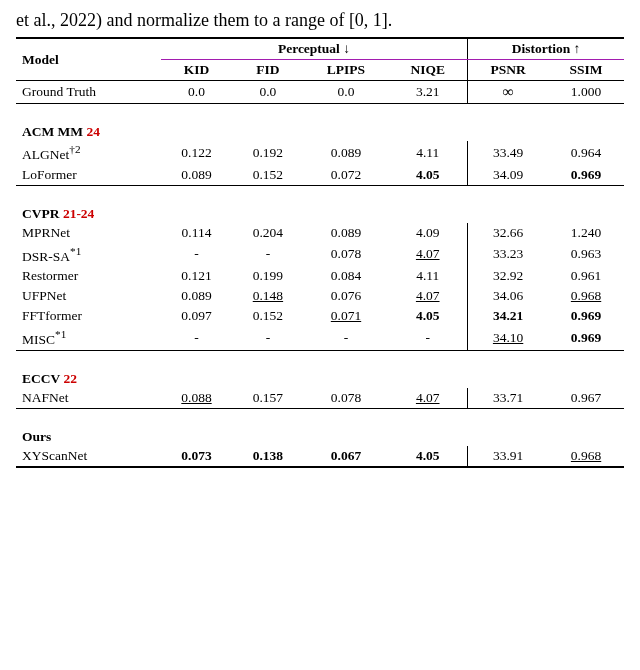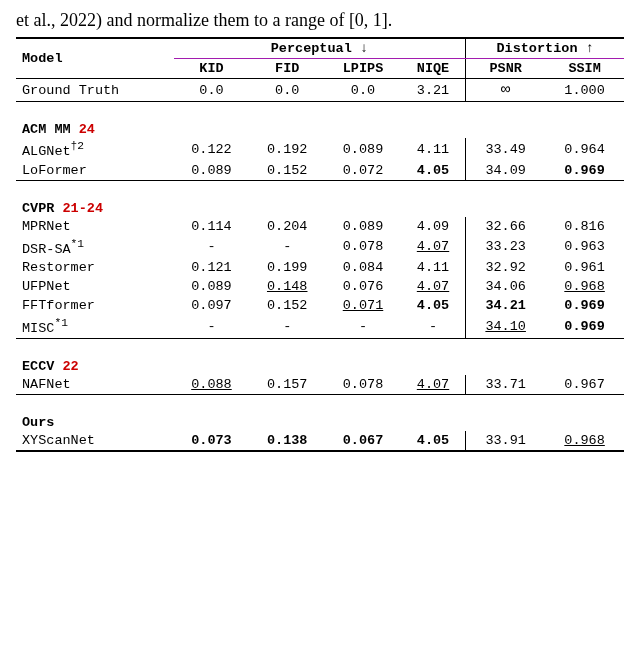--- a/index.html
+++ b/index.html
@@ -13,21 +13,20 @@
     }
     .intro-text {
       font-size: 18px;
       margin-bottom: 6px;
       color: #000;
     }
     table {
       width: 100%;
       border-collapse: collapse;
       font-size: 13.5px;
-      font-family: Liberation Mono, monospace;
     }
     th, td {
       padding: 2px 6px;
       text-align: center;
       white-space: nowrap;
     }
     td.left-align, th.left-align {
       text-align: left;
     }
     .top-border { border-top: 2px solid #000; }
@@ -95,21 +94,21 @@
       <tr class="thin-top">
         <td colspan="7" class="group-header"><span>CVPR </span><span style="color: rgb(204, 0, 0); margin-top: 9px;">21-24</span></td>
       </tr>
       <tr>
         <td class="left-align">MPRNet</td>
         <td>0.114</td>
         <td>0.204</td>
         <td>0.089</td>
         <td>4.09</td>
         <td class="vertical-sep">32.66</td>
-        <td>0.816</td>
+        <td>1.240</td>
       </tr>
       <tr>
         <td class="left-align">DSR-SA<sup>*1</sup></td>
         <td>-</td>
         <td>-</td>
         <td>0.078</td>
         <td><u>4.07</u></td>
         <td class="vertical-sep">33.23</td>
         <td>0.963</td>
       </tr>

